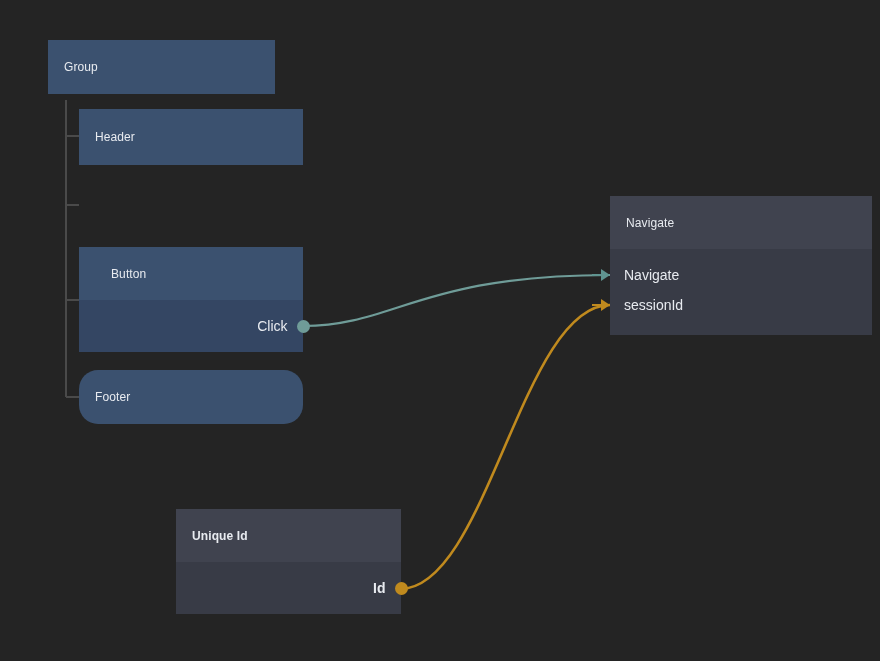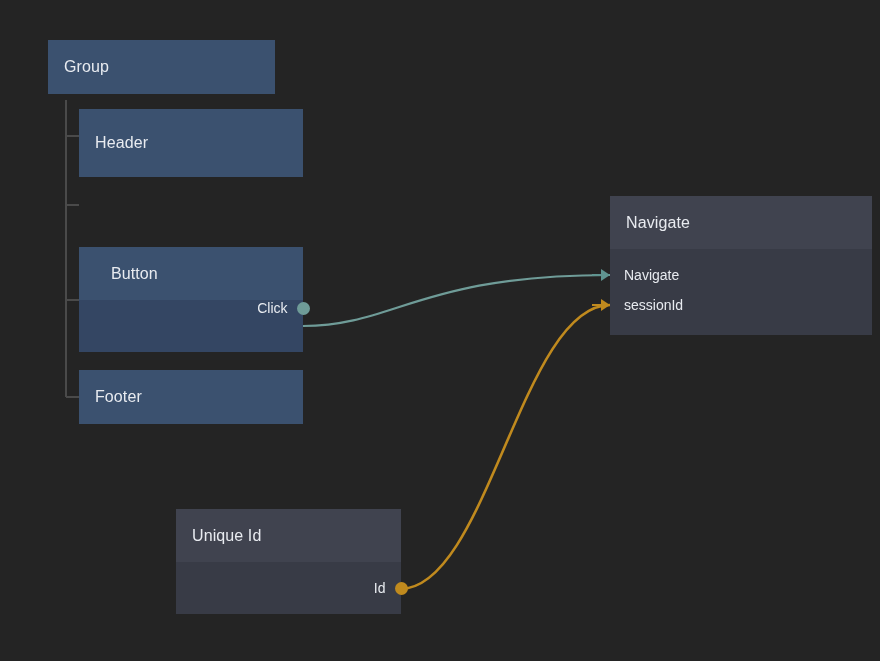--- a/index.html
+++ b/index.html
@@ -34,21 +34,21 @@
   .node {
     position: absolute;
     box-sizing: border-box;
     z-index: 10;
   }
   .node-header {
     box-sizing: border-box;
     display: flex;
     align-items: center;
     padding: 0 16px;
-    font-size: 16px;
+    font-size: 12px;
     letter-spacing: .1px;
     color: #e8ebf0;
     white-space: nowrap;
   }
   .node-body {
     box-sizing: border-box;
     position: relative;
   }
   
   .node-blue > .node-header { background: #3b516f; }
@@ -136,40 +136,40 @@
     <path d="M 400 589 C 487 589, 522 305, 610 305" fill="none" stroke="#c08a1e" stroke-width="2.6"></path>
   </svg>
 
   <div class="node node-blue" style="left:48px; top:40px; width:227px; height:54px;">
     <div class="node-header" style="height:54px;">
       <span>Group</span>
     </div>
   </div>
 
   <div class="node node-blue" style="left:79px; top:109px; width:224px; height:54px;">
-    <div class="node-header" style="height:68px;align-items:center;">
+    <div class="node-header" style="height:56px;align-items:center;">
       <span>Header</span>
     </div>
   </div>
 
 
   <div class="node node-blue" style="left:79px; top:247px; width:224px; height:105px;">
     <div class="node-header" style="height:53px;padding-left:32px;">
       <span>Button</span>
     </div>
     <div class="node-body" style="height:52px;">
-      <div class="port-row out" style="top:8px;">
+      <div class="port-row out" style="top:26px;">
         <span class="port-label-out">Click</span>
         <span class="port-dot" style="background:#6f9c98;"></span>
       </div>
     </div>
   </div>
 
   <div class="node node-blue" style="left:79px; top:370px; width:224px; height:54px;">
-    <div class="node-header" style="height:54px;">
+    <div class="node-header" style="height:54px;border-radius:19px;">
       <span>Footer</span>
     </div>
   </div>
 
   <div class="node node-gray" style="left:610px; top:196px; width:262px; height:139px;">
     <div class="node-header" style="height:53px;">
       <span>Navigate</span>
     </div>
     <div class="node-body" style="height:86px;">
       <div class="port-row in" style="top:26px;">
@@ -180,21 +180,21 @@
       </div>
       <div class="port-row in" style="top:56px;justify-content:space-between;">
         <span class="port-arrow" style="border-left-color:#c08a1e;">
           <span class="port-arrow-stem" style="background:#c08a1e;"></span>
         </span>
         <span class="port-label-in">sessionId</span>
       </div>
     </div>
   </div>
 
-  <div class="node node-gray" style="left:176px; top:509px; width:225px; height:105px;">
+  <div class="node node-gray" style="left:176px; top:509px; width:225px; height:105px;font-weight:bold;">
     <div class="node-header" style="height:53px;">
       <span>Unique Id</span>
     </div>
     <div class="node-body" style="height:52px;padding-left:28px;">
       <div class="port-row out" style="top:26px;">
         <span class="port-label-out">Id</span>
         <span class="port-dot" style="background:#c08a1e;"></span>
       </div>
     </div>
   </div>

